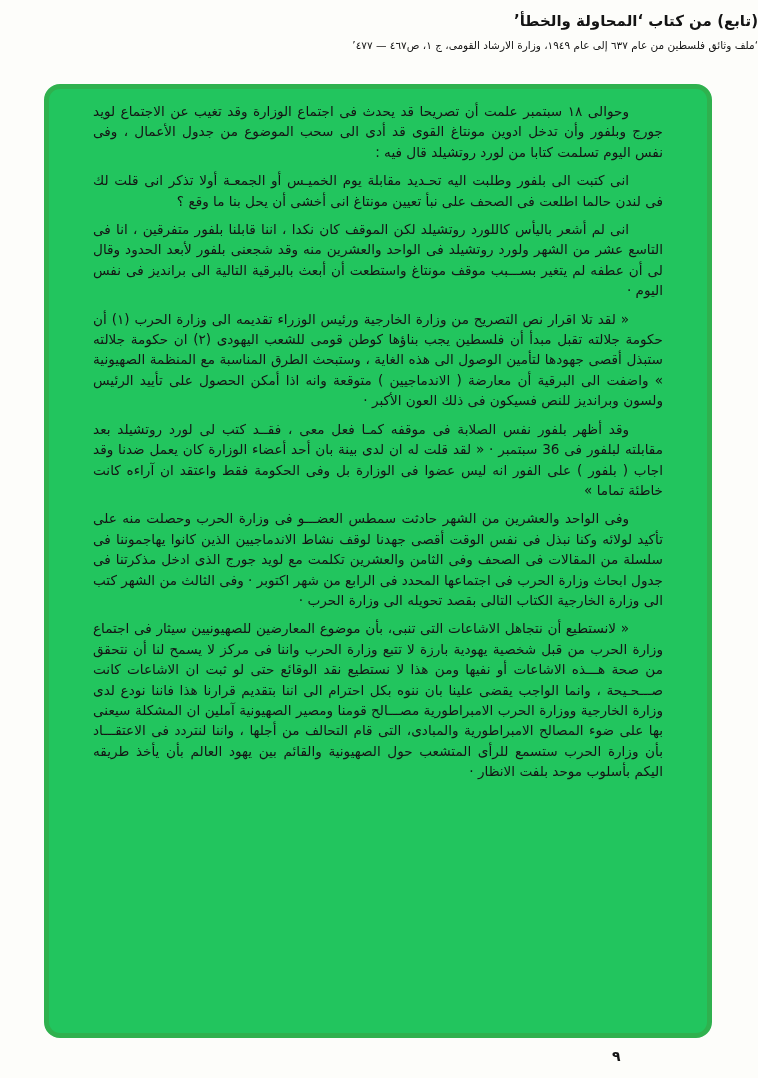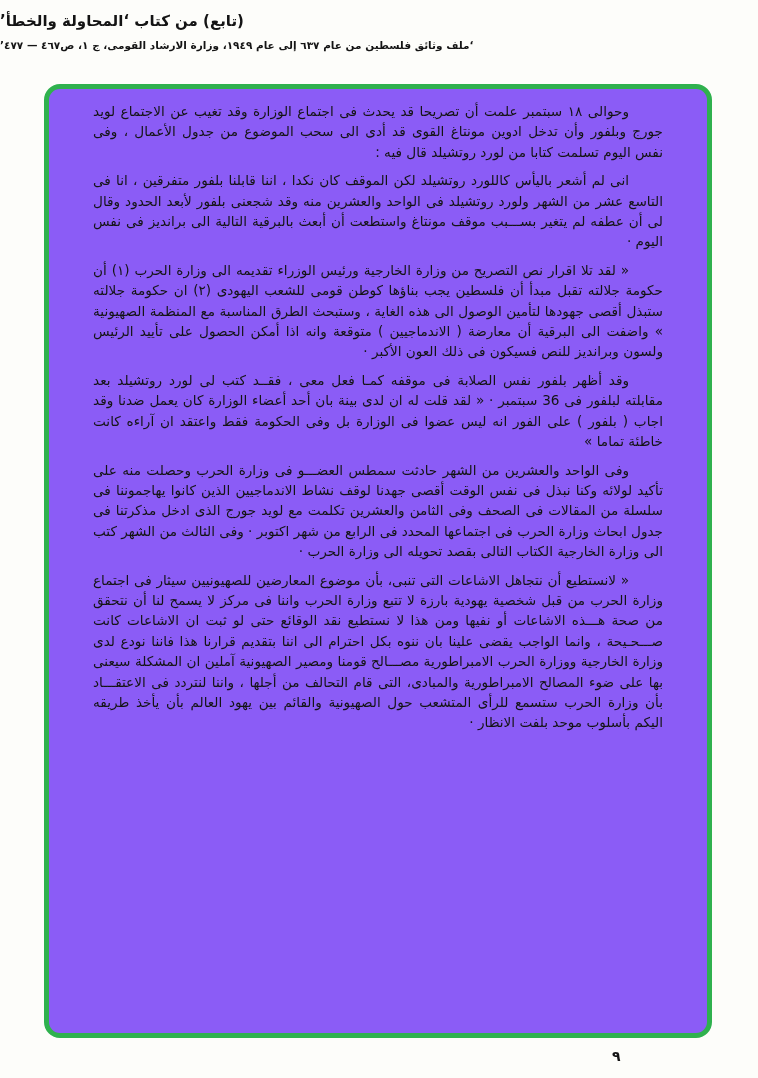--- a/index.html
+++ b/index.html
@@ -12,44 +12,44 @@
     position: relative;
     overflow: hidden;
   }
 
   
   .header {
     position: absolute;
     top: 12px;
     left: 0;
     width: 758px;
-    text-align: left;
+    text-align: right;
     direction: rtl;
   }
   .header-line1 {
     font-size: 15px;
     font-weight: bold;
   }
   .header-line2 {
     font-size: 10.5px;
-    font-weight: bold;
+    font-weight: normal;
     margin-top: 9px;
   }
 
   
   .frame {
     position: absolute;
     left: 44px;
     top: 84px;
     width: 668px;
     height: 954px;
     border: 5px solid #2fb14e;
     border-radius: 16px;
     box-sizing: border-box;
-    background: #8b5cf6;
+    background: #22c55e;
     overflow: hidden;
   }
 
   .content {
     position: absolute;
     top: 12px;
     right: 44px;
     left: 44px;
     bottom: 8px;
     direction: rtl;
@@ -76,20 +76,21 @@
 <body>
 
 <div class="header">
   <div class="header-line1">(تابع) من كتاب ‘المحاولة والخطأ’</div>
   <div class="header-line2">‘ملف وثائق فلسطين من عام ٦٣٧ إلى عام ١٩٤٩، وزارة الارشاد القومى، ج ١، ص٤٦٧ — ٤٧٧’</div>
 </div>
 
 <div class="frame">
   <div class="content">
     <p>وحوالى ١٨ سبتمبر علمت أن تصريحا قد يحدث فى اجتماع الوزارة وقد تغيب عن الاجتماع لويد جورج وبلفور وأن تدخل ادوين مونتاغ القوى قد أدى الى سحب الموضوع من جدول الأعمال ، وفى نفس اليوم تسلمت كتابا من لورد روتشيلد قال فيه :</p>
+    <p>انى كتبت الى بلفور وطلبت اليه تحـديد مقابلة يوم الخميـس أو الجمعـة أولا تذكر انى قلت لك فى لندن حالما اطلعت فى الصحف على نبأ تعيين مونتاغ انى أخشى أن يحل بنا ما وقع ؟</p>
     <p>انى لم أشعر باليأس كاللورد روتشيلد لكن الموقف كان نكدا ، اننا قابلنا بلفور متفرقين ، انا فى التاسع عشر من الشهر ولورد روتشيلد فى الواحد والعشرين منه وقد شجعنى بلفور لأبعد الحدود وقال لى أن عطفه لم يتغير بســـبب موقف مونتاغ واستطعت أن أبعث بالبرقية التالية الى برانديز فى نفس اليوم ·</p>
     <p>« لقد تلا اقرار نص التصريح من وزارة الخارجية ورئيس الوزراء تقديمه الى وزارة الحرب (١) أن حكومة جلالته تقبل مبدأ أن فلسطين يجب بناؤها كوطن قومى للشعب اليهودى (٢) ان حكومة جلالته ستبذل أقصى جهودها لتأمين الوصول الى هذه الغاية ، وستبحث الطرق المناسبة مع المنظمة الصهيونية » واضفت الى البرقية أن معارضة ( الاندماجيين ) متوقعة وانه اذا أمكن الحصول على تأييد الرئيس ولسون وبرانديز للنص فسيكون فى ذلك العون الأكبر ·</p>
     <p>وقد أظهر بلفور نفس الصلابة فى موقفه كمـا فعل معى ، فقــد كتب لى لورد روتشيلد بعد مقابلته لبلفور فى 36 سبتمبر · « لقد قلت له ان لدى بينة بان أحد أعضاء الوزارة كان يعمل ضدنا وقد اجاب ( بلفور ) على الفور انه ليس عضوا فى الوزارة بل وفى الحكومة فقط واعتقد ان آراءه كانت خاطئة تماما »</p>
     <p>وفى الواحد والعشرين من الشهر حادثت سمطس العضـــو فى وزارة الحرب وحصلت منه على تأكيد لولائه وكنا نبذل فى نفس الوقت أقصى جهدنا لوقف نشاط الاندماجيين الذين كانوا يهاجموننا فى سلسلة من المقالات فى الصحف وفى الثامن والعشرين تكلمت مع لويد جورج الذى ادخل مذكرتنا فى جدول ابحاث وزارة الحرب فى اجتماعها المحدد فى الرابع من شهر اكتوبر · وفى الثالث من الشهر كتب الى وزارة الخارجية الكتاب التالى بقصد تحويله الى وزارة الحرب ·</p>
     <p>« لانستطيع أن نتجاهل الاشاعات التى تنبى، بأن موضوع المعارضين للصهيونيين سيثار فى اجتماع وزارة الحرب من قبل شخصية يهودية بارزة لا تتبع وزارة الحرب واننا فى مركز لا يسمح لنا أن نتحقق من صحة هـــذه الاشاعات أو نفيها ومن هذا لا نستطيع نقد الوقائع حتى لو ثبت ان الاشاعات كانت صـــحـيحة ، وانما الواجب يقضى علينا بان ننوه بكل احترام الى اننا بتقديم قرارنا هذا فاننا نودع لدى وزارة الخارجية ووزارة الحرب الامبراطورية مصـــالح قومنا ومصير الصهيونية آملين ان المشكلة سيعنى بها على ضوء المصالح الامبراطورية والمبادى، التى قام التحالف من أجلها ، واننا لنتردد فى الاعتقـــاد بأن وزارة الحرب ستسمع للرأى المتشعب حول الصهيونية والقائم بين يهود العالم بأن يأخذ طريقه اليكم بأسلوب موحد بلفت الانظار ·</p>
   </div>
 </div>
 
 <div class="page-number">٩</div>
 

